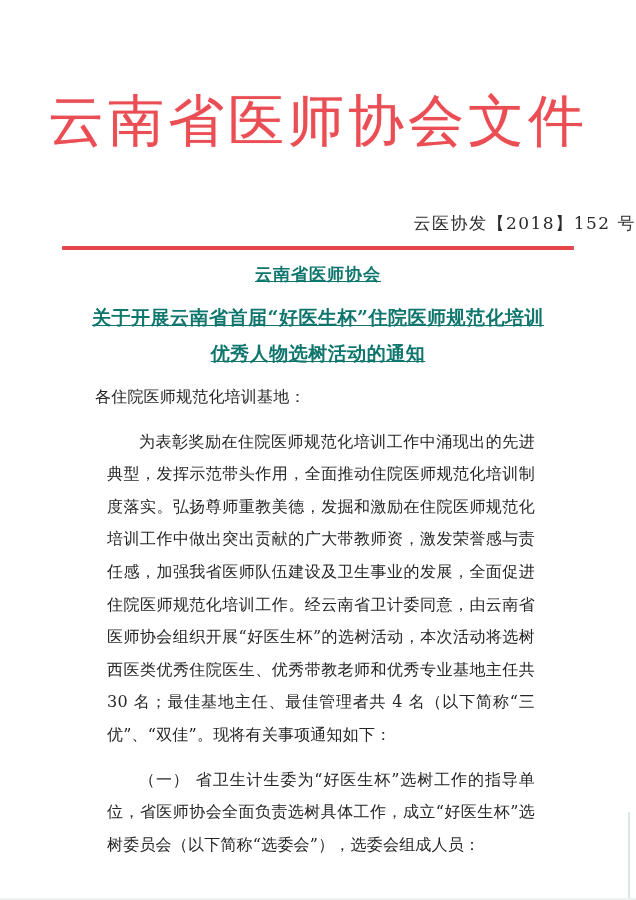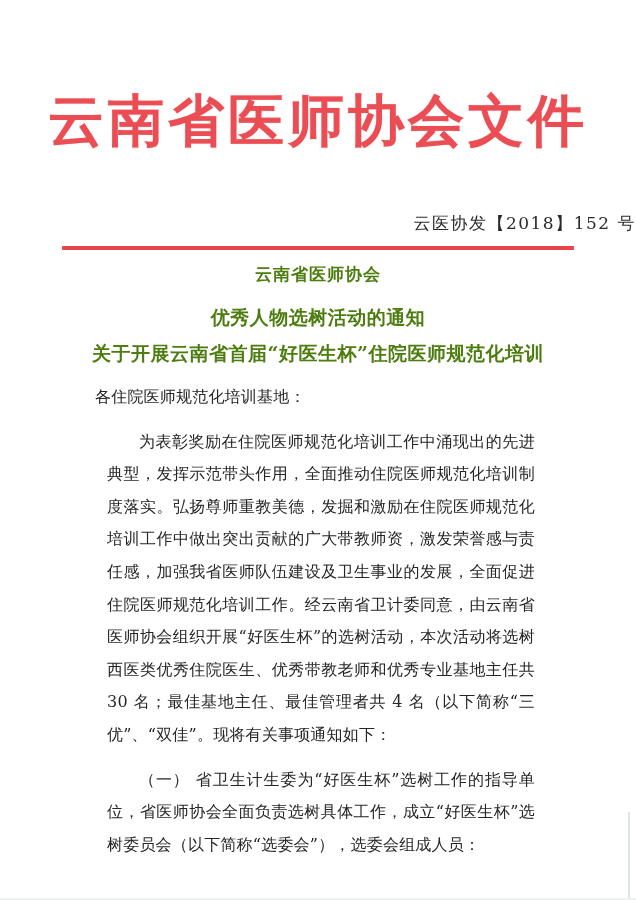--- a/index.html
+++ b/index.html
@@ -18,21 +18,21 @@
   }
   
   .red-header {
     position: absolute;
     top: 84px;
     left: 0;
     right: 0;
     text-align: center;
     color: #ea4d53;
     font-size: 56px;
-    font-weight: bold;
+    font-weight: normal;
     letter-spacing: 4px;
     white-space: nowrap;
     text-shadow: 0 0 1px rgba(234, 77, 83, 0.55);
   }
   
   .doc-number {
     position: absolute;
     top: 212px;
     left: 0;
     right: 0;
@@ -52,21 +52,22 @@
     border-radius: 1px;
   }
   
   .doc-title {
     position: absolute;
     top: 263px;
     left: 40px;
     right: 40px;
     text-align: center;
     font-weight: bold;
-    color: #4d7c0f;
+    color: #0f766e;
+    text-decoration: underline;
   }
   .doc-title-org {
     font-size: 17px;
     letter-spacing: 1px;
     margin-bottom: 13px;
   }
   .doc-title-main {
     font-size: 19px;
     line-height: 36px;
     letter-spacing: 0.5px;
@@ -120,22 +121,22 @@
 <div class="page">
 
   <div class="red-header">云南省医师协会文件</div>
 
   <div class="doc-number">云医协发【2018】152 号</div>
 
   <div class="red-rule"></div>
 
   <div class="doc-title">
     <div class="doc-title-org">云南省医师协会</div>
+    <div class="doc-title-main">关于开展云南省首届“好医生杯”住院医师规范化培训</div>
     <div class="doc-title-main">优秀人物选树活动的通知</div>
-    <div class="doc-title-main">关于开展云南省首届“好医生杯”住院医师规范化培训</div>
   </div>
 
   <div class="doc-body">
     <p class="salutation para" style="margin:0;">各住院医师规范化培训基地：</p>
     <p class="para-indent">为表彰奖励在住院医师规范化培训工作中涌现出的先进典型，发挥示范带头作用，全面推动住院医师规范化培训制度落实。弘扬尊师重教美德，发掘和激励在住院医师规范化培训工作中做出突出贡献的广大带教师资，激发荣誉感与责任感，加强我省医师队伍建设及卫生事业的发展，全面促进住院医师规范化培训工作。经云南省卫计委同意，由云南省医师协会组织开展“好医生杯”的选树活动，本次活动将选树西医类优秀住院医生、优秀带教老师和优秀专业基地主任共 30 名；最佳基地主任、最佳管理者共 4 名（以下简称“三优”、“双佳”。现将有关事项通知如下：</p>
     <p class="para-indent">（一） 省卫生计生委为“好医生杯”选树工作的指导单位，省医师协会全面负责选树具体工作，成立“好医生杯”选树委员会（以下简称“选委会”），选委会组成人员：</p>
   </div>
 
   <div class="scan-edge-right"></div>
   <div class="scan-edge-bottom"></div>

